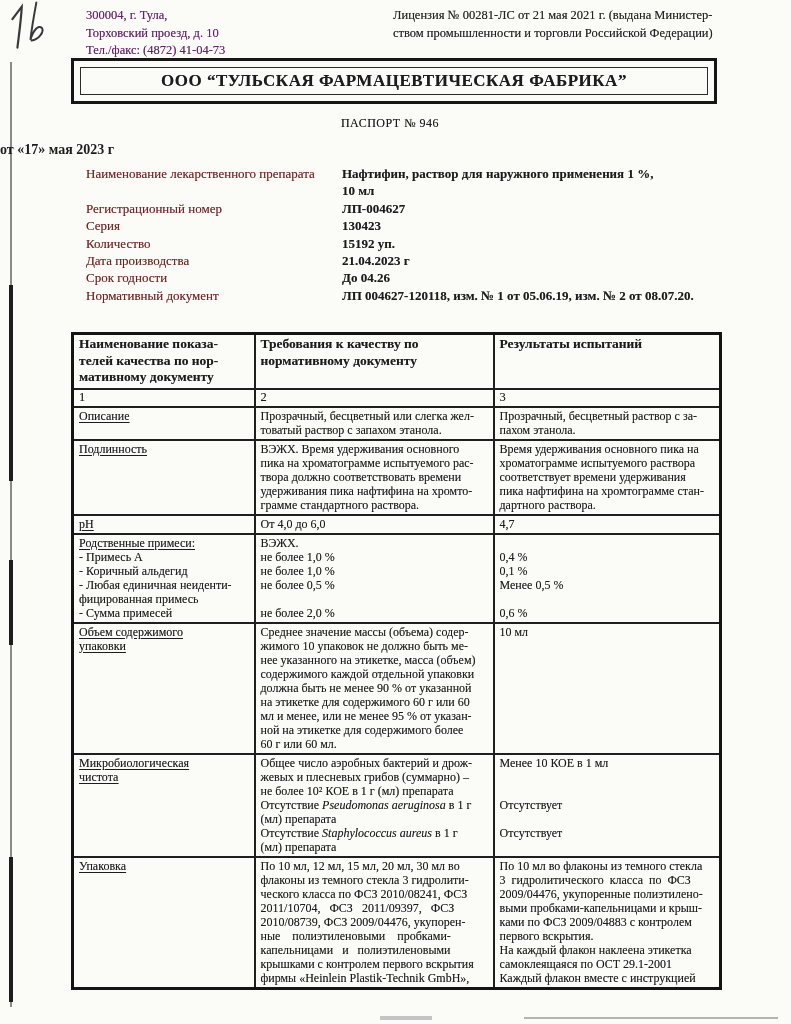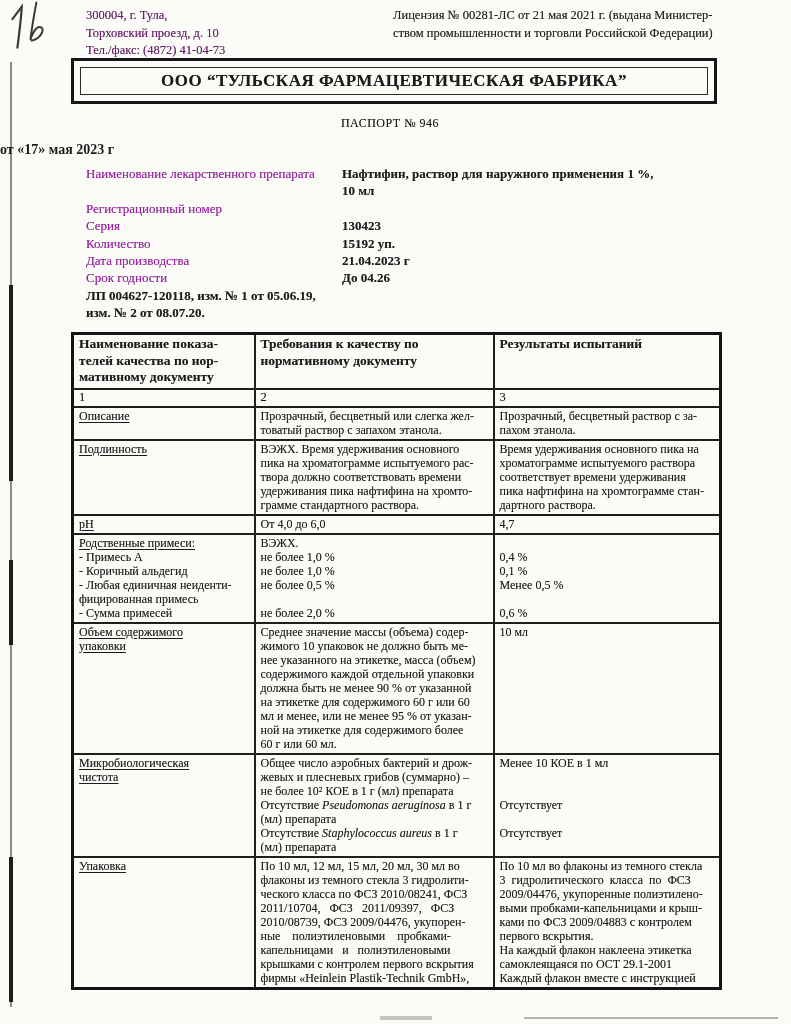--- a/index.html
+++ b/index.html
@@ -25,21 +25,21 @@
   .company-box { position:absolute; left:71px; top:58px; width:646px; height:46px; border:3px solid #161616; padding:6px; background:#fbfbf8; }
   .company-box .inner { width:100%; height:100%; border:1px solid #2c2c2c; display:flex; align-items:center; justify-content:center; }
   .company-name { font-weight:bold; font-size:17px; letter-spacing:.5px; text-shadow:0 0 .6px rgba(0,0,0,.5); }
 
   .doc-title { position:absolute; left:0; top:116px; width:780px; text-align:center; font-size:12px; letter-spacing:.5px; text-shadow:0 0 .5px rgba(0,0,0,.5); }
   .doc-date { position:absolute; left:0; top:142px; width:690px; text-align:left; font-size:14px; font-weight:bold; }
 
   
   .fields { position:absolute; left:86px; top:165px; width:640px; font-size:13px; line-height:17.4px; }
   .field-row { display:grid; grid-template-columns:256px 1fr; }
-  .field-label { color:#a21caf; text-shadow:0 0 .4px rgba(0,0,0,.4); }
+  .field-label { color:#7f1d1d; text-shadow:0 0 .4px rgba(0,0,0,.4); }
   .field-value { font-weight:bold; text-shadow:0 0 .4px rgba(0,0,0,.35); }
 
   
   table.qc { position:absolute; left:71px; top:304px; width:648px; border-collapse:collapse; table-layout:fixed;
              font-size:12px; line-height:14px;margin-top:28px; }
   table.qc col.c1 { width:182px; } table.qc col.c2 { width:239px; } table.qc col.c3 { width:227px; }
   table.qc td, table.qc th { border:2px solid #1f1f1f; vertical-align:top; text-align:left;
              padding:1px 5px 2px 5px; text-shadow:0 0 .4px rgba(0,0,0,.4); }
   table.qc { border:3px solid #141414; }
   th.hdr { text-align:center; vertical-align:middle; font-size:13.5px; font-weight:bold; line-height:16.5px; padding:5px 4px; }
@@ -81,38 +81,40 @@
   <div class="doc-date">от «17» мая 2023 г</div>
 
   <div class="fields">
     <div class="field-row">
       <span class="field-label">Наименование лекарственного препарата</span>
       <span class="field-value pre">Нафтифин, раствор для наружного применения 1 %,
 10 мл</span>
     </div>
     <div class="field-row">
       <span class="field-label">Регистрационный номер</span>
+      <span class="field-value">ЛП-004627</span>
     </div>
     <div class="field-row">
       <span class="field-label">Серия</span>
       <span class="field-value">130423</span>
     </div>
     <div class="field-row">
       <span class="field-label">Количество</span>
       <span class="field-value">15192 уп.</span>
     </div>
     <div class="field-row">
       <span class="field-label">Дата производства</span>
       <span class="field-value">21.04.2023 г</span>
     </div>
     <div class="field-row">
       <span class="field-label">Срок годности</span>
       <span class="field-value">До 04.26</span>
     </div>
     <div class="field-row">
+      <span class="field-label">Нормативный документ</span>
       <span class="field-value">ЛП 004627-120118, изм. № 1 от 05.06.19, изм. № 2 от 08.07.20.</span>
     </div>
   </div>
 
   <table class="qc">
     <colgroup>
         <col class="c1">
         <col class="c2">
         <col class="c3">
       </colgroup>

